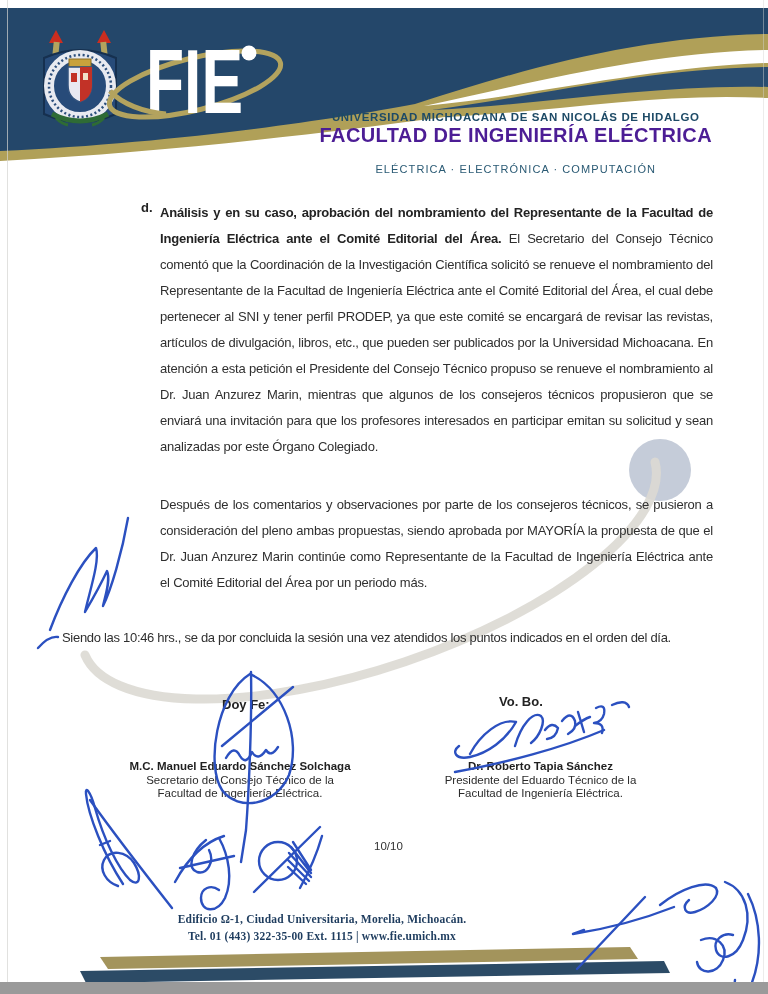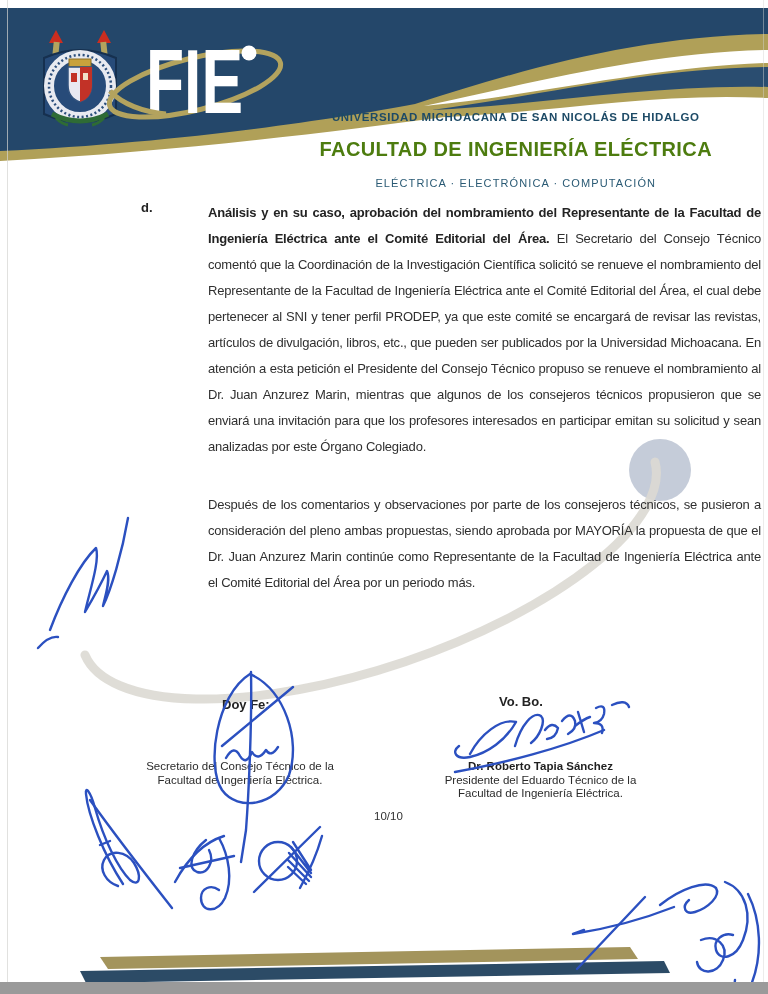--- a/index.html
+++ b/index.html
@@ -7,25 +7,25 @@
     position:relative;width:768px;height:982px;margin:0 auto;background:#ffffff;
     overflow:hidden;font-family:"Liberation Sans",sans-serif;color:#2f2f2f;
   }
   .abs{position:absolute;}
   svg{display:block;}
   .scan-edge{position:absolute;top:0;bottom:0;width:1px;background:#d4d4d2;opacity:.7;z-index:5;}
 
   
   .hdr-text{position:absolute;top:111px;right:56px;text-align:center;z-index:2;}
   .hdr-univ{font-size:11.5px;font-weight:600;letter-spacing:.6px;color:#1d4a66;}
-  .hdr-fac{font-size:20px;font-weight:800;letter-spacing:.4px;color:#4d7c0f;margin-top:15px;}
+  .hdr-fac{font-size:20px;font-weight:800;letter-spacing:.4px;color:#4c1d95;margin-top:1px;}
   .hdr-dep{font-size:11px;font-weight:500;letter-spacing:1.1px;color:#2a5a74;margin-top:16px;}
 
   
-  .body-just{font-size:13px;line-height:26px;letter-spacing:-0.2px;text-align:justify;color:#2f2f2f;margin-left:48px;}
+  .body-just{font-size:13px;line-height:26px;letter-spacing:-0.2px;text-align:justify;color:#2f2f2f;}
   .d-label{font-weight:700;font-size:13px;color:#232323;}
   .bold-lead{font-weight:700;color:#232323;}
   .closing{font-size:13px;line-height:28px;letter-spacing:-0.3px;text-align:justify;color:#2f2f2f;}
 
   .sig-heading{font-size:13px;font-weight:700;color:#232323;z-index:2;}
   .sig-block{text-align:center;font-size:11.5px;line-height:13.5px;color:#2b2b2b;z-index:2;}
   .sig-name{font-weight:700;color:#1f1f1f;}
   .page-num{font-size:11.5px;color:#333;z-index:2;}
 
   .footer-text{
@@ -86,38 +86,44 @@
   </svg>
 
   <div class="abs z2 d-label" style="left:141px;top:200px;">d.</div>
 
   <div class="abs z2 body-just" style="left:160px;top:200px;width:553px;">
     <span class="bold-lead">Análisis y en su caso, aprobación del nombramiento del Representante de la Facultad de Ingeniería Eléctrica ante el Comité Editorial del Área.</span><span> El Secretario del Consejo Técnico comentó que la Coordinación de la Investigación Científica solicitó se renueve el nombramiento del Representante de la Facultad de Ingeniería Eléctrica ante el Comité Editorial del Área, el cual debe pertenecer al SNI y tener perfil PRODEP, ya que este comité se encargará de revisar las revistas, artículos de divulgación, libros, etc., que pueden ser publicados por la Universidad Michoacana. En atención a esta petición el Presidente del Consejo Técnico propuso se renueve el nombramiento al Dr. Juan Anzurez Marin, mientras que algunos de los consejeros técnicos propusieron que se enviará una invitación para que los profesores interesados en participar emitan su solicitud y sean analizadas por este Órgano Colegiado.</span>
   </div>
 
   <div class="abs z2 body-just" style="left:160px;top:492px;width:553px;">Después de los comentarios y observaciones por parte de los consejeros técnicos, se pusieron a consideración del pleno ambas propuestas, siendo aprobada por MAYORÍA la propuesta de que el Dr. Juan Anzurez Marin continúe como Representante de la Facultad de Ingeniería Eléctrica ante el Comité Editorial del Área por un periodo más.</div>
 
+  <div class="abs z2 closing" style="left:62px;top:624px;width:648px;">Siendo las 10:46 hrs., se da por concluida la sesión una vez atendidos los puntos indicados en el orden del día.</div>
 
   <div class="abs sig-heading" style="left:222px;top:697px;">Doy Fe:</div>
 
   <div class="abs sig-block" style="left:115px;top:760px;width:250px;">
+    <div class="sig-name">M.C. Manuel Eduardo Sánchez Solchaga</div>
     <div>Secretario del Consejo Técnico de la</div>
     <div>Facultad de Ingeniería Eléctrica.</div>
   </div>
 
   <div class="abs sig-heading" style="left:499px;top:694px;">Vo. Bo.</div>
 
   <div class="abs sig-block" style="left:428px;top:760px;width:225px;">
     <div class="sig-name">Dr. Roberto Tapia Sánchez</div>
     <div>Presidente del Eduardo Técnico de la</div>
     <div>Facultad de Ingeniería Eléctrica.</div>
   </div>
 
-  <div class="abs page-num" style="left:374px;top:810px;">10/10</div>
+  <div class="abs page-num" style="left:374px;top:840px;">10/10</div>
 
+  <div class="abs footer-text" style="left:122px;top:911px;width:400px;">
+    <div>Edificio Ω-1, Ciudad Universitaria, Morelia, Michoacán.</div>
+    <div>Tel. 01 (443) 322-35-00 Ext. 1115  |  www.fie.umich.mx</div>
+  </div>
 
   <svg class="abs z3" style="left:0;top:0;pointer-events:none;" width="768" height="994" viewBox="0 0 768 994">
 
     <polygon points="100,957 630,947 638,959 108,969" fill="#a3945c"></polygon>
     <polygon points="80,971 664,961 670,973 86,983" fill="#2c4b66"></polygon>
 
     <g fill="none" stroke="#2b50c0" stroke-width="2.4" stroke-linecap="round" stroke-linejoin="round">
 
       <g>
         <path d="M50,630 C62,598 80,563 96,548 C100,560 90,590 85,612 C92,600 101,584 107,571 C111,580 105,596 103,606 C111,590 122,553 128,518"></path>

